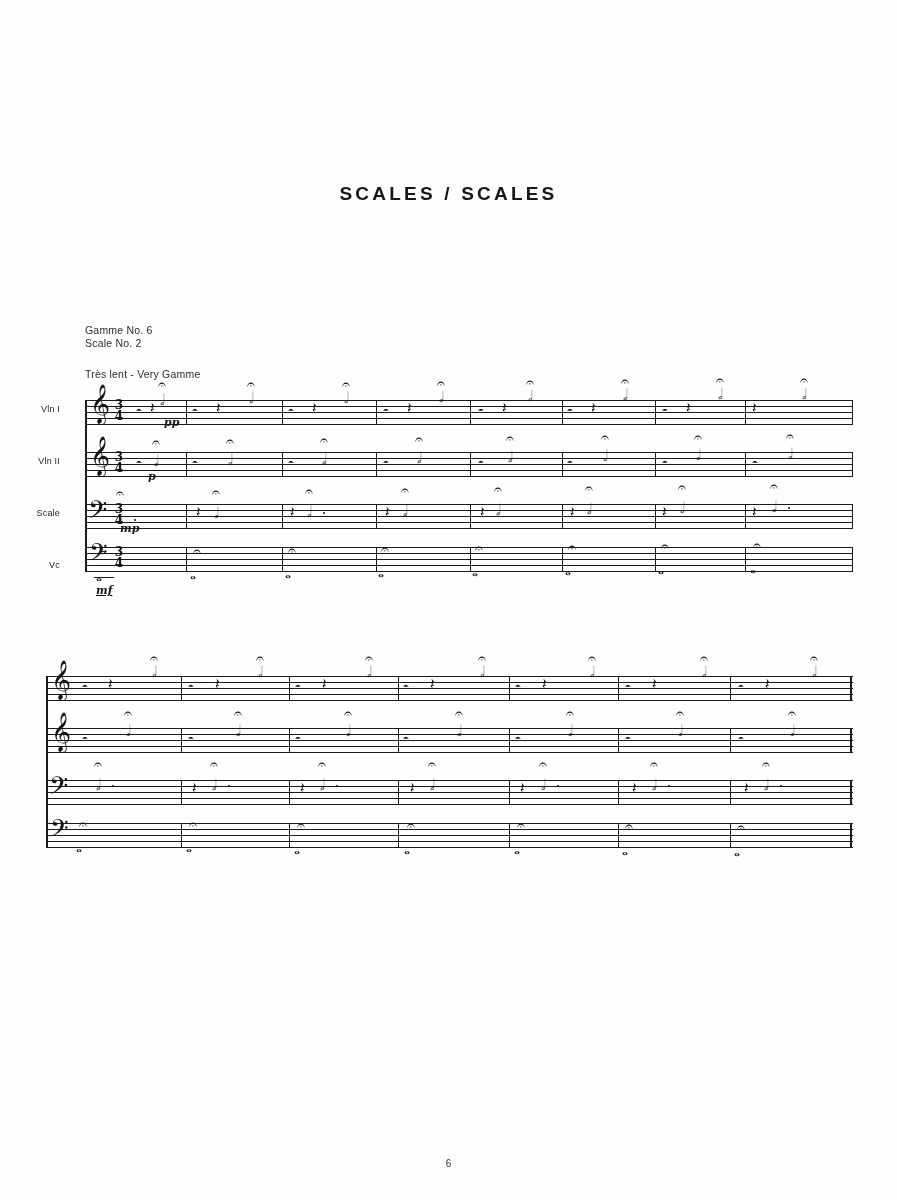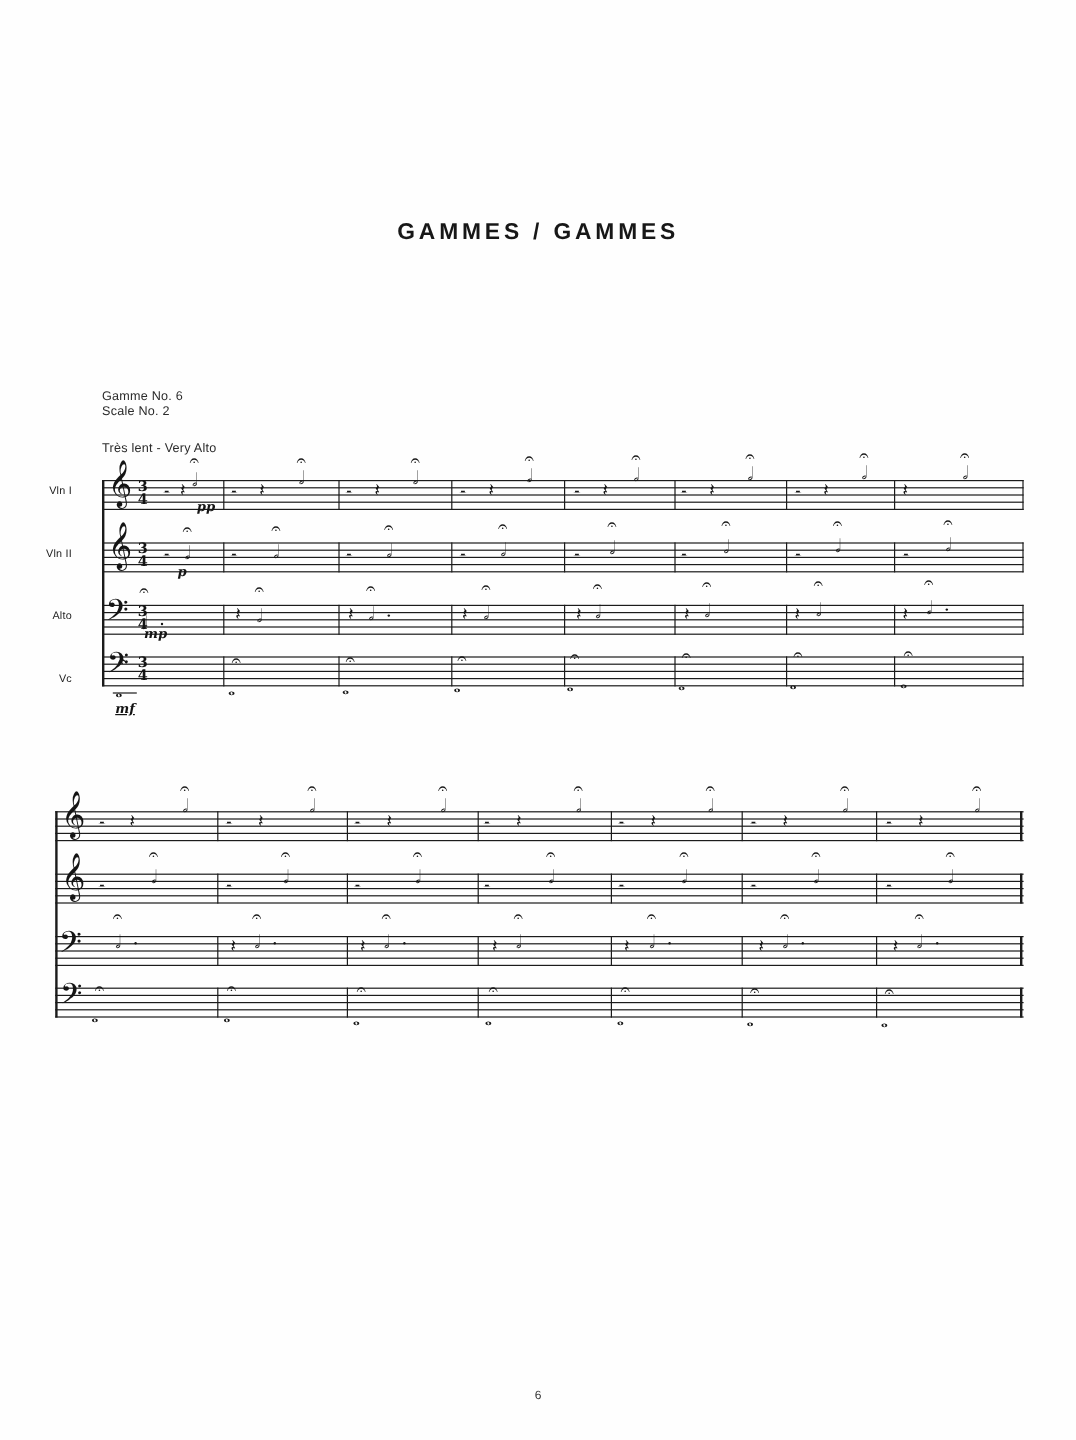--- a/index.html
+++ b/index.html
@@ -155,34 +155,34 @@
     text-align: center;
     font-size: 10px;
     color: #333;
   }
 </style>
 </head>
 <body>
 
 <div class="page">
 
-  <div class="title">GAMMES / GAMMES</div>
+  <div class="title">SCALES / SCALES</div>
 
   <div class="caption">
     <div>Gamme No. 6</div>
     <div>Scale No. 2</div>
   </div>
 
-  <div class="tempo">Très lent - Very Alto</div>
+  <div class="tempo">Très lent - Very Gamme</div>
 
   <div class="system" id="system-1">
 
     <div class="instr-label" style="left:24px; top:18px; width:36px;">Vln I</div>
     <div class="instr-label" style="left:24px; top:70px; width:36px;">Vln II</div>
-    <div class="instr-label" style="left:24px; top:122px; width:36px;">Alto</div>
+    <div class="instr-label" style="left:24px; top:122px; width:36px;">Scale</div>
     <div class="instr-label" style="left:24px; top:174px; width:36px;">Vc</div>
 
     <div class="sysbrace" style="left:85px; top:14px; height:172px;"></div>
 
     <div class="staff" style="left:85px; top:14px; width:768px; height:25px;">
       <div class="line l0"></div>
         <div class="line l1"></div>
         <div class="line l2"></div>
         <div class="line l3"></div>
         <div class="line l4"></div>

